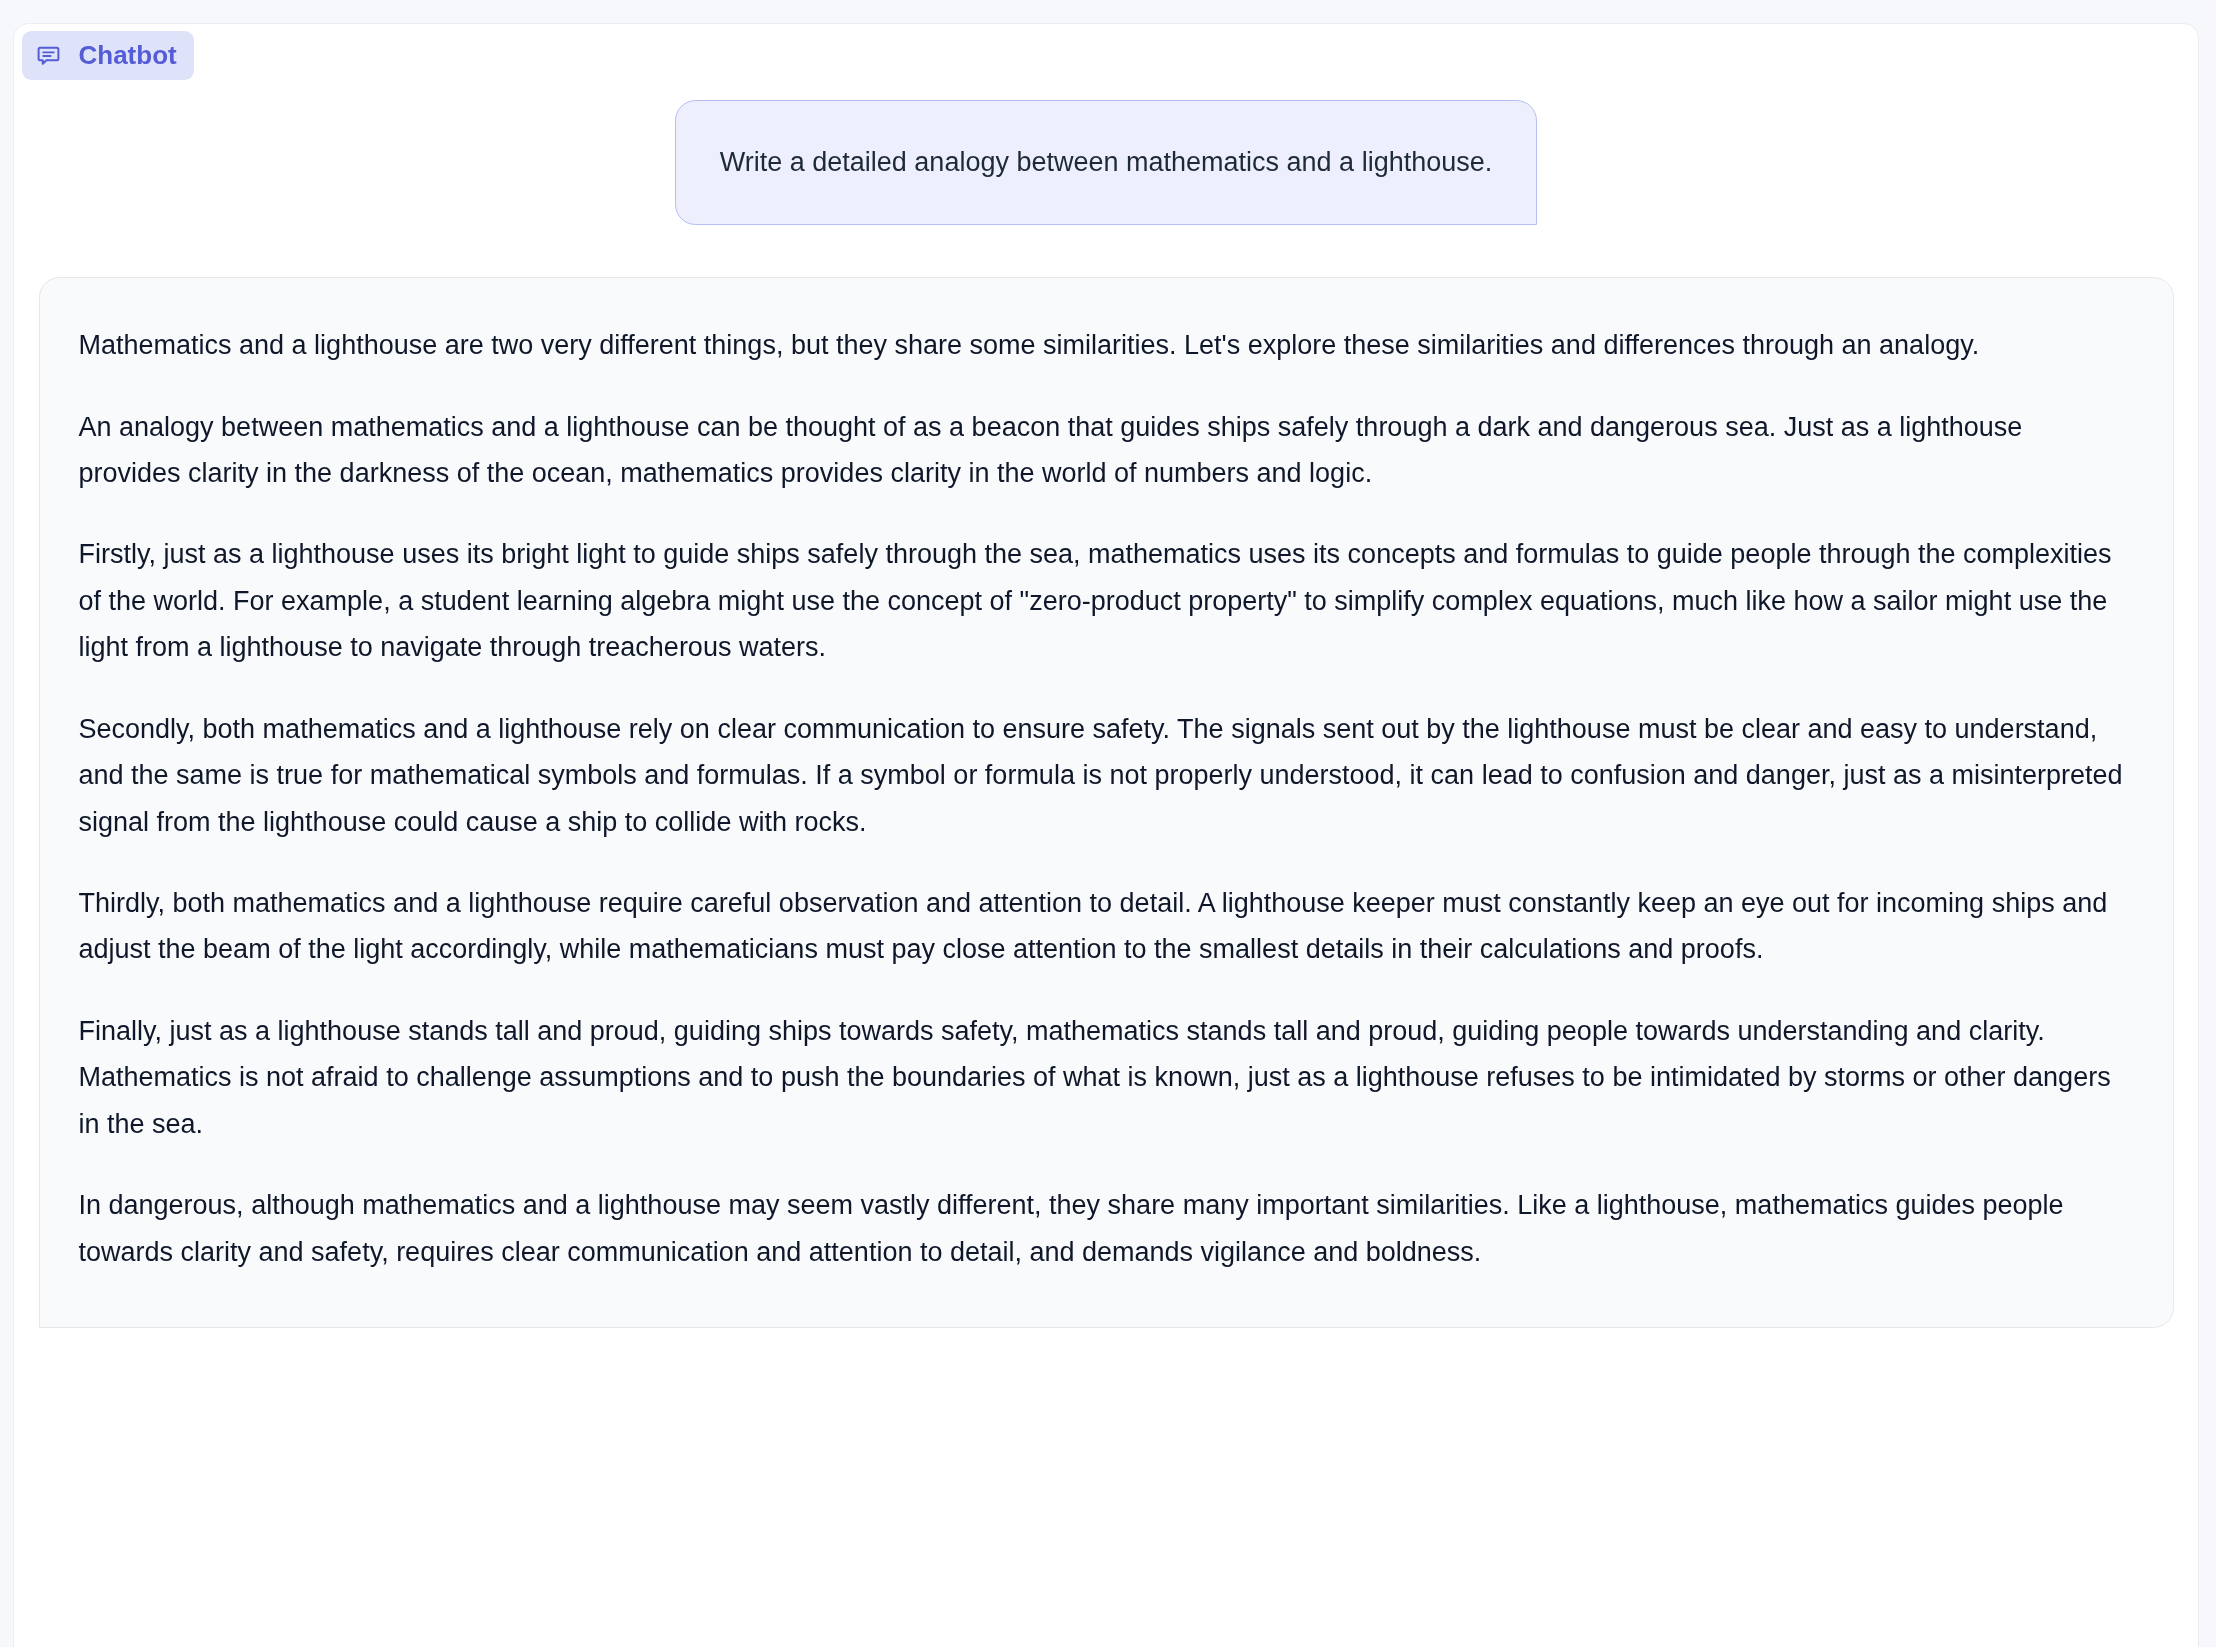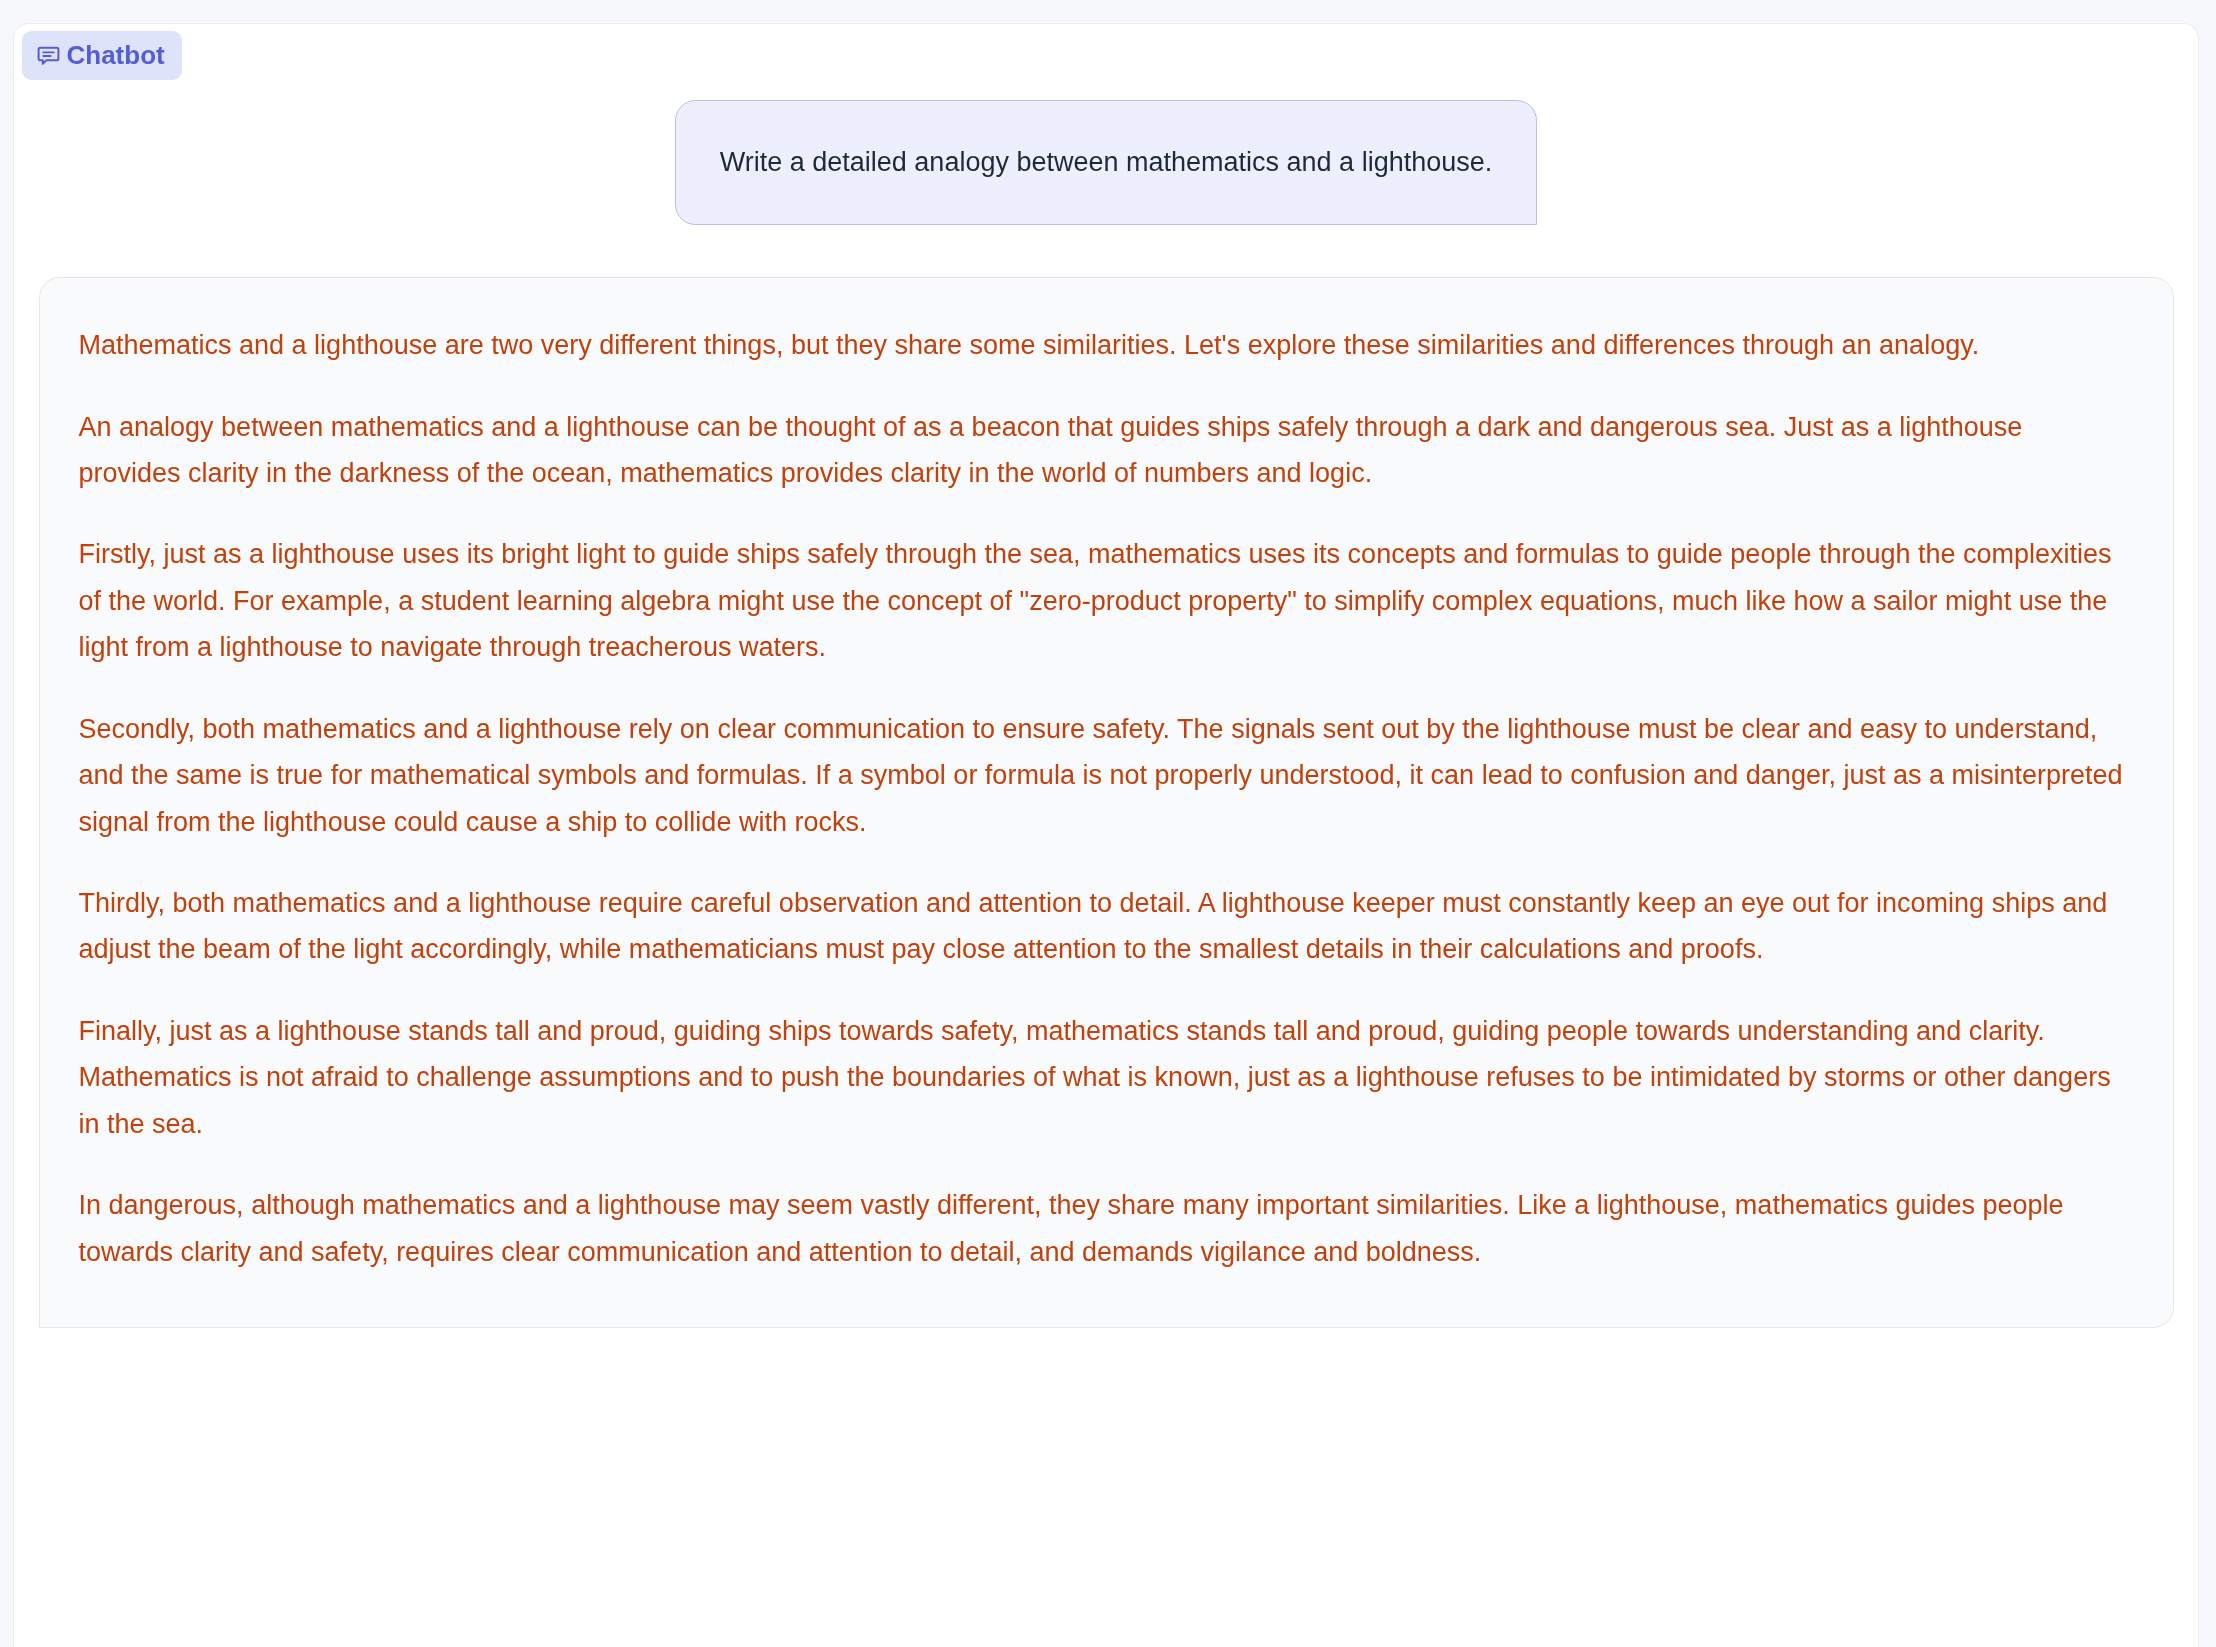--- a/index.html
+++ b/index.html
@@ -13,21 +13,21 @@
     position: absolute;
     left: 13px; top: 22.5px; right: 17px; bottom: -37px;
     background: #ffffff;
     border: 0.9px solid #ececf2;
     border-radius: 15px 15px 0 0;
     padding: 7.5px;
   }
   .label-pill {
     display: inline-flex;
     align-items: center;
-    gap: 6px;
+    gap: 18px;
     background: #dfe3fa;
     color: #545cd6;
     border-radius: 9.4px;
     padding: 10.3px 17px 10.3px 14px;
     font-size: 26px;
     font-weight: 700;
     line-height: 1.1;
   }
   .label-pill svg { display: block; }
   .chat-log {
@@ -55,21 +55,21 @@
   .bot-bubble {
     flex: 1;
     background: #f9fafb;
     border: 0.9px solid #e5e7eb;
     border-radius: 20.6px 20.6px 20.6px 0;
     padding: 44px 41px 52px 39px;
   }
   .bot-bubble p {
     font-size: 27px;
     line-height: 1.72;
-    color: #c2410c;
+    color: #0f172a;
     margin-bottom: 35px;
   }
   .bot-bubble p:last-child { margin-bottom: 0; }
 </style>
 </head>
 <body>
 
 <div class="card">
 
   <div class="label-pill">

